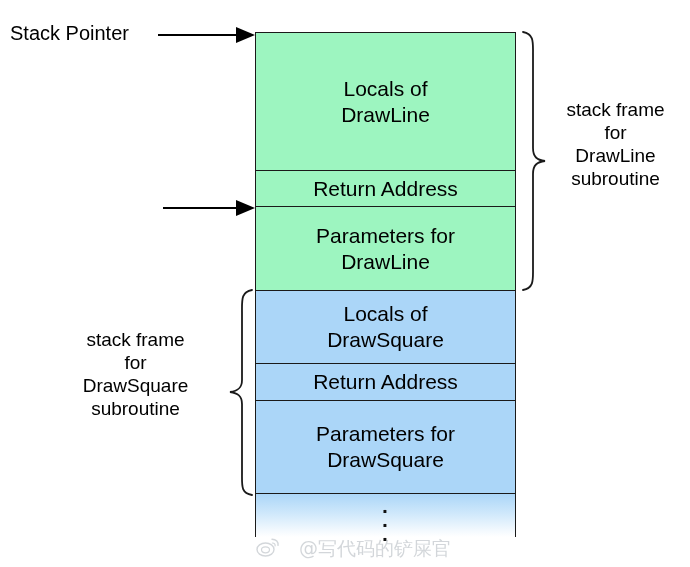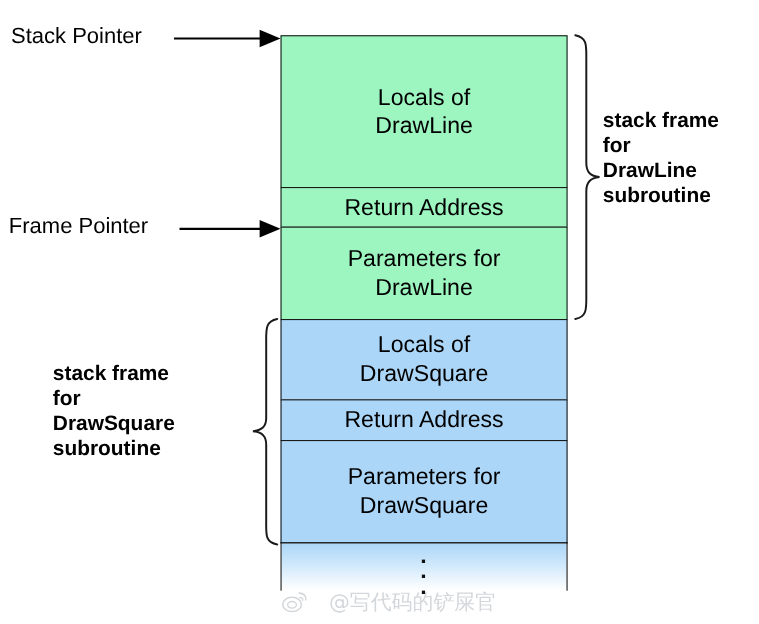--- a/index.html
+++ b/index.html
@@ -91,23 +91,22 @@
     letter-spacing: 0;
     color: #111;
   }
   .vdots span { display: block; }
 
   
   .brace-label {
     position: absolute;
     font-size: 19px;
     line-height: 23px;
-    text-align: left;
+    text-align: center;
     color: #000;
-    font-weight: bold;
   }
   #right-frame-label { left: 548px; top: 98px; width: 135px; }
   #left-frame-label  { left: 48px;  top: 328px; width: 175px; }
 
   
   #watermark {
     position: absolute;
     left: 256px;
     top: 536px;
     display: flex;
@@ -128,21 +127,20 @@
 <div id="canvas">
 
 
   <div id="stack-pointer-label" class="ptr-label">Stack Pointer</div>
 
   <svg class="ptr-arrow" style="left:158px; top:22px;" width="100" height="26">
     <line x1="0" y1="13" x2="80" y2="13" stroke="#000" stroke-width="2"></line>
     <polygon points="78,5 97,13 78,21" fill="#000"></polygon>
   </svg>
 
-  <div id="frame-pointer-label" class="ptr-label">Frame Pointer</div>
 
   <svg class="ptr-arrow" style="left:163px; top:195px;" width="95" height="26">
     <line x1="0" y1="13" x2="75" y2="13" stroke="#000" stroke-width="2"></line>
     <polygon points="73,5 92,13 73,21" fill="#000"></polygon>
   </svg>
 
   <div id="stack-box">
 
     <div class="cell green" style="top:0px; height:139px;">
       <span class="txt">

